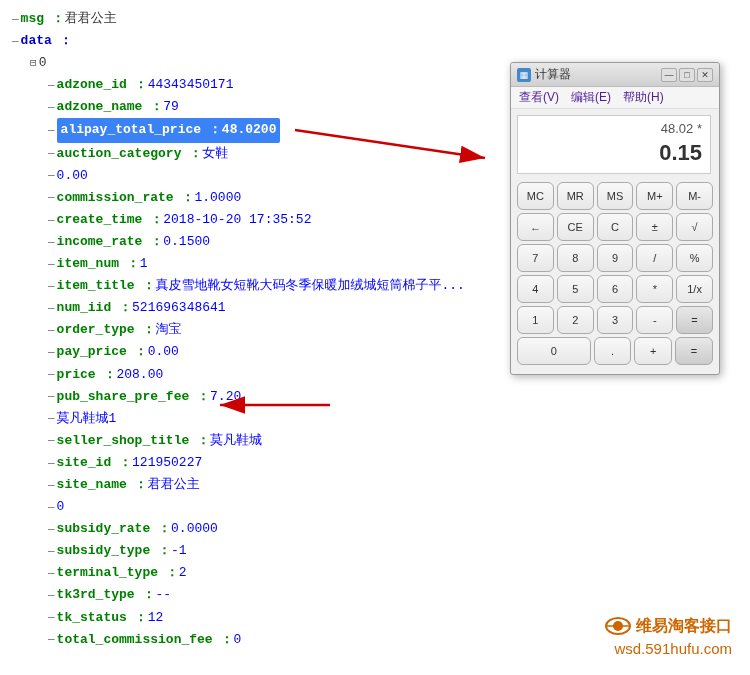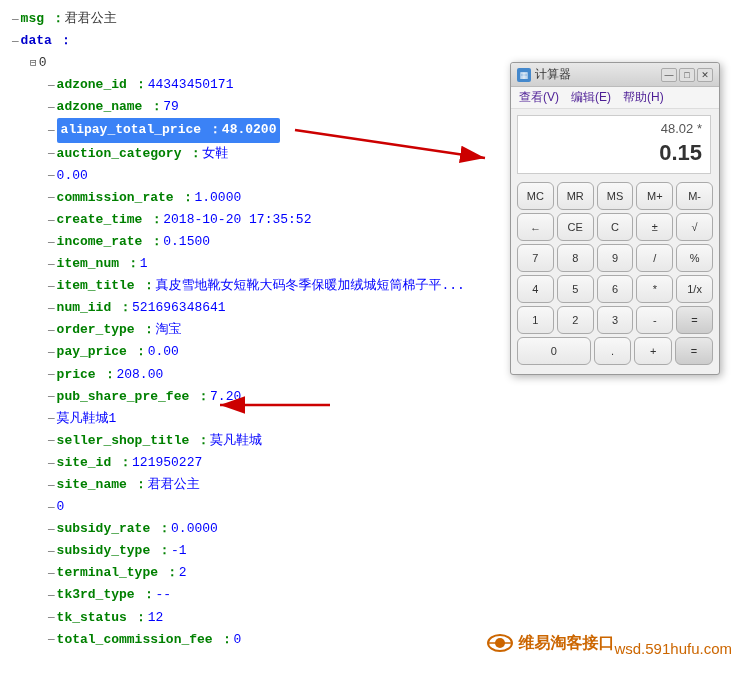--- a/index.html
+++ b/index.html
@@ -198,21 +198,21 @@
     .calc-btn-zero {
       flex: 2;
     }
 
     
     .watermark {
       position: absolute;
       bottom: 18px;
       right: 18px;
       display: flex;
-      flex-direction: row;
+      flex-direction: column;
       align-items: flex-end;
     }
 
     .watermark-logo {
       display: flex;
       align-items: center;
       gap: 4px;
     }
 
     .watermark-icon {

